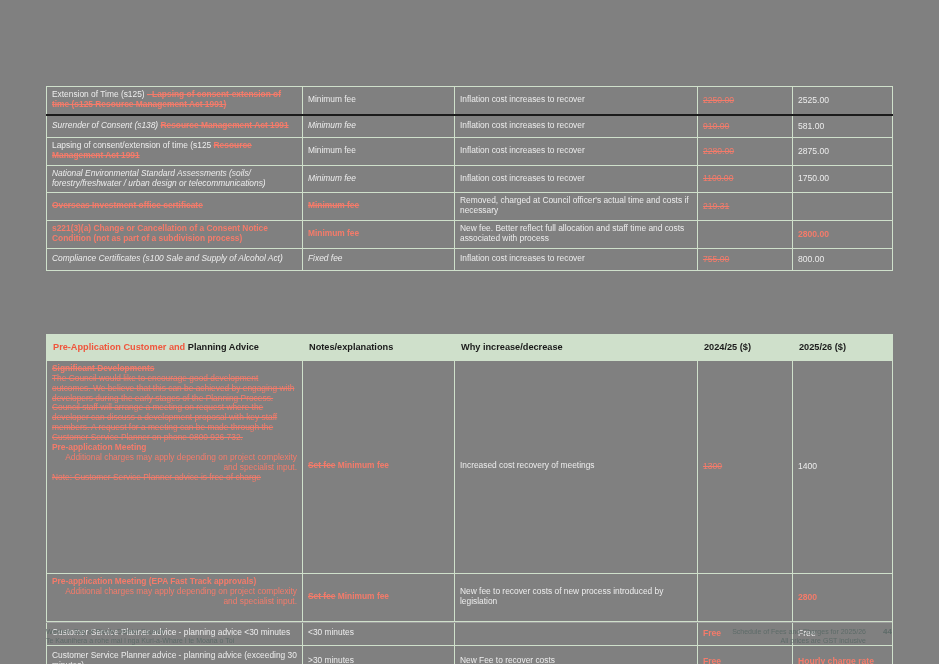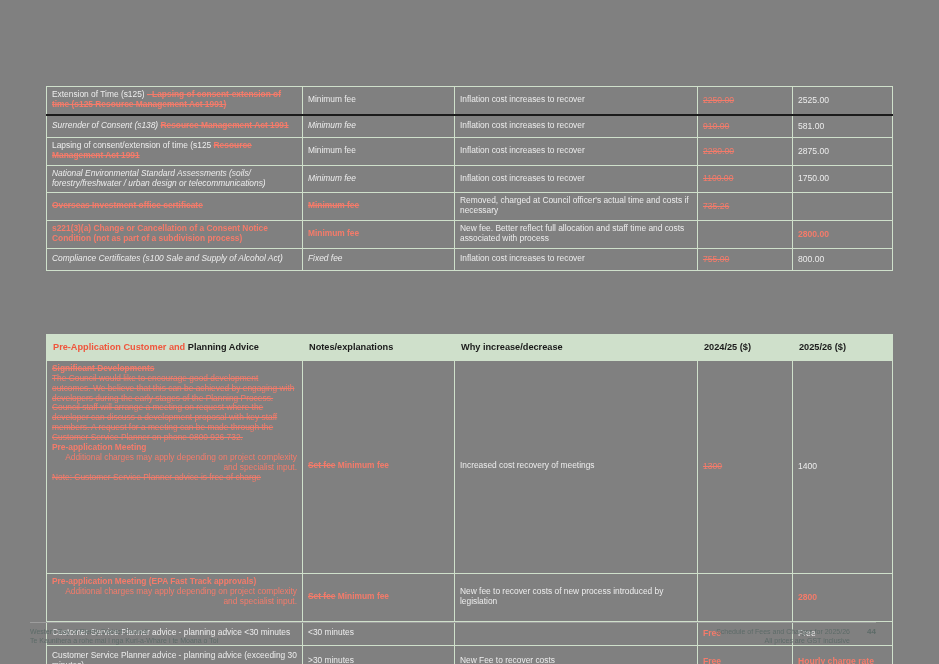--- a/index.html
+++ b/index.html
@@ -75,21 +75,21 @@
   .hdr-red    { color: #f0553c; }
   .hdr-black  { color: #1b1b1b; }
   .num        { font-size: 8.6px; }
 
   
   .footer {
     position: absolute;
     left: 0; right: 0;
     top: 622px;
     height: 42px;
-    padding: 0 30px;
+    padding: 0 46px;
     box-sizing: border-box;
   }
   .footer-rule {
     border-top: 1px solid #9d9d9d;
     width: 846px;
     margin: 0 0 4px 0;
   }
   .footer-row {
     display: flex;
     justify-content: space-between;
@@ -176,21 +176,21 @@
         <td class="strike num">1100.00</td>
         <td class="white num">1750.00</td>
       </tr>
 
       <tr>
         <td>
           <span class="strike-b">Overseas Investment office certificate</span>
         </td>
         <td class="strike-b">Minimum fee</td>
         <td class="white">Removed, charged at Council officer's actual time and costs if necessary</td>
-        <td class="strike num">735.26</td>
+        <td class="strike num">219.31</td>
         <td class="white num"></td>
       </tr>
 
       <tr>
         <td>
           <span class="red-b">s221(3)(a) Change or Cancellation of a Consent Notice Condition (not as part of a subdivision process)</span>
         </td>
         <td class="red-b">Minimum fee</td>
         <td class="white">New fee. Better reflect full allocation and staff time and costs associated with process</td>
         <td class="num"></td>

